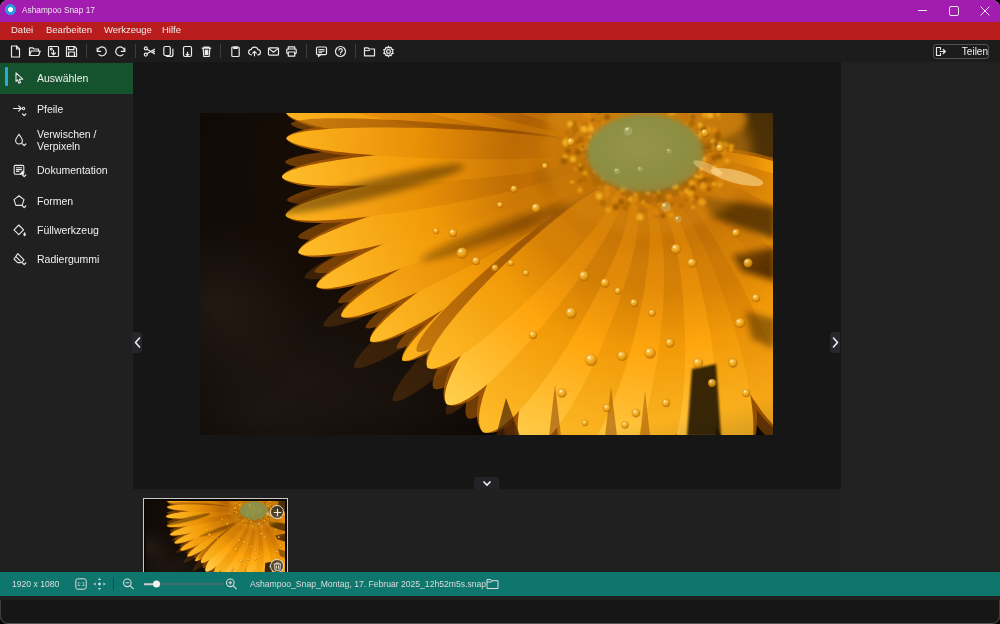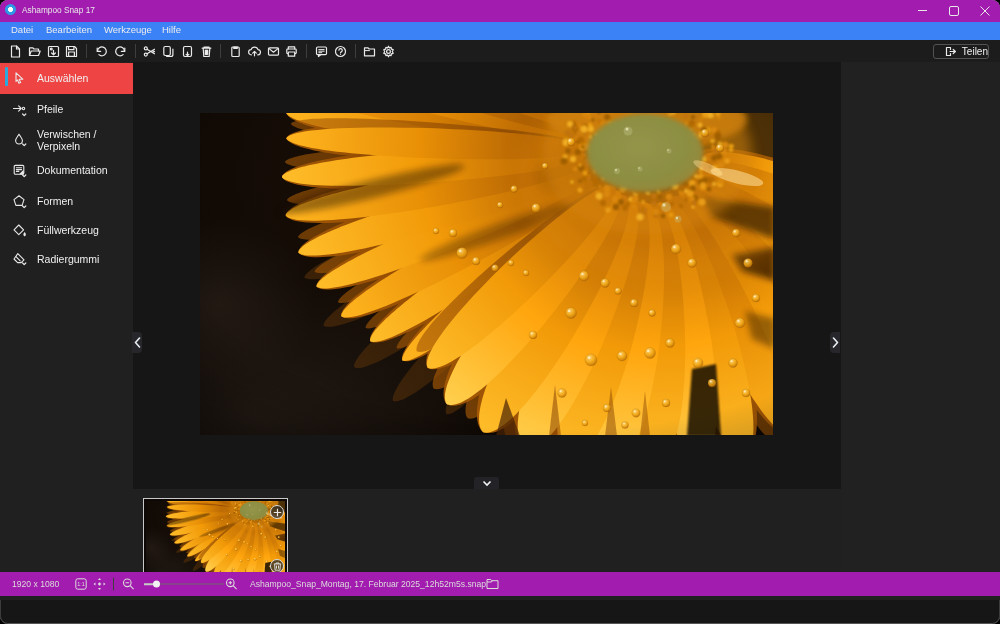--- a/index.html
+++ b/index.html
@@ -1,41 +1,41 @@
 <!DOCTYPE html>
 <html><head><meta charset="utf-8"><style>
 *{margin:0;padding:0;box-sizing:border-box}
 body{width:1000px;height:624px;background:#000;font-family:"Liberation Sans",sans-serif;overflow:hidden}
 #win{position:absolute;inset:0;border-radius:8px;overflow:hidden;background:#161617;box-shadow:inset 0 1px 0 #9c9c9c, inset 1px 0 0 #3c3c3c, inset -1px 0 0 #3c3c3c, inset 0 -1px 0 #555}
 #titlebar{position:absolute;left:0;top:0;right:0;height:22px;background:#a21caf}
 #logo{position:absolute;left:5px;top:4px;width:11px;height:11px;border-radius:50%;background:radial-gradient(circle at 50% 50%, #fff 0 2.2px, #2e9ae5 2.8px 5.5px, #1877c2 5.5px)}
 #title{position:absolute;left:22px;top:4.5px;font-size:8.3px;color:#e8e8e8}
 .wbtn{position:absolute;top:0;width:30px;height:22px;color:#e8e8e8}
-#menubar{position:absolute;left:0;top:22px;right:0;height:18px;background:#3b82f6;color:#ededed;font-size:9.5px}
+#menubar{position:absolute;left:0;top:22px;right:0;height:18px;background:#b91c1c;color:#ededed;font-size:9.5px}
 #menubar span{position:absolute;top:2px}
 #toolbar{position:absolute;left:0;top:40px;right:0;height:22px;background:#1c1c1d;display:flex;align-items:center}
 .tic{width:18.7px;height:22px;display:flex;align-items:center;justify-content:center;flex:0 0 auto}
 .tsep{width:1px;height:14px;background:#3e3e3f;margin:0 5px;flex:0 0 auto}
-#teilen{position:absolute;right:11px;top:3.5px;width:56px;height:15.5px;border:1px solid #525252;border-radius:3px;display:flex;align-items:center;justify-content:flex-end;gap:5px;color:#f0f0f0;font-size:10px}
+#teilen{position:absolute;right:11px;top:3.5px;width:56px;height:15.5px;border:1px solid #525252;border-radius:3px;display:flex;align-items:center;justify-content:space-between;gap:5px;color:#f0f0f0;font-size:10px}
 #sidebar{position:absolute;left:0;top:62px;width:133px;height:538px;background:#202021;padding-top:1px}
 .srow{position:relative;display:flex;align-items:center}
 .selbar{position:absolute;left:5px;top:4px;width:2.5px;height:19px;background:#2da8dd;border-radius:1px}
 .sic{position:absolute;left:10px;top:50%;transform:translateY(-50%);width:18px;height:18px;display:flex;align-items:center;justify-content:center}
 .slab{position:absolute;left:37px;top:50%;transform:translateY(-50%);font-size:10.5px;line-height:12.4px;color:#f0f0f0;white-space:nowrap}
 #rightpanel{position:absolute;left:841px;top:62px;right:0;height:538px;background:#212122}
 #canvas{position:absolute;left:133px;top:62px;width:708px;height:427px;background:#161617}
 #mainimg{position:absolute;left:67px;top:51px;width:573px;height:322px}
 .navbtn{position:absolute;width:10px;height:21px;background:#26262b;display:flex;align-items:center;justify-content:center}
 #thumbstrip{position:absolute;left:0px;top:489px;width:841px;height:111px;background:#202021}
 #downbtn{position:absolute;left:474px;top:477px;width:25px;height:12px;background:#232327;border-radius:3px 3px 0 0;display:flex;align-items:center;justify-content:center}
 #thumb{position:absolute;left:143px;top:498px;width:145px;height:84px;border:1px solid #c9c9c9;background:#0d0805;padding:2px}
 #thumb svg{display:block}
 .tbbtn{position:absolute;width:14px;height:14px;border-radius:50%;background:rgba(40,40,40,0.75);border:1px solid #dcdcdc;color:#e8e8e8;display:flex;align-items:center;justify-content:center}
 #scrollbar{position:absolute;left:140px;top:589px;width:691px;height:7px;border-radius:3.5px;background:#4d4d4e}
-#statusbar{position:absolute;left:0;top:572px;right:0;height:24px;background:#a21caf;color:#dcdcdc;font-size:9px}
+#statusbar{position:absolute;left:0;top:572px;right:0;height:24px;background:#0f766e;color:#dcdcdc;font-size:9px}
 #statusbar .txt{position:absolute;top:7px;letter-spacing:0px}
 .sbic{position:absolute;top:50%;transform:translateY(-50%)}
 </style></head><body>
 <svg width="0" height="0" style="position:absolute">
     <symbol id="flower" viewBox="0 0 573 322">
       <defs>
         <filter id="blur1" x="-20%" y="-20%" width="140%" height="140%">
           <feGaussianBlur stdDeviation="1"></feGaussianBlur>
         </filter>
         <filter id="blur2" x="-20%" y="-20%" width="140%" height="140%">
@@ -722,21 +722,21 @@
       </div>
     <div id="teilen">
         <svg width="13" height="13" viewBox="0 0 13 13" fill="none" stroke="#eaeaea" stroke-width="1.2" stroke-linecap="round" stroke-linejoin="round">
           <path d="M2.5 2.5 h4 v2 M6.5 8.5 v2 h-4 v-8"></path>
           <path d="M6 6.5 h5.2 M9.2 4.5 l2.2 2 -2.2 2"></path>
         </svg>
         <span>Teilen</span>
       </div>
   </div>
   <div id="sidebar">
-      <div class="srow" style="height:30.7px;background:#ef4444;text-align:center;">
+      <div class="srow" style="height:30.7px;background:#14532d;text-align:center;">
         <div class="selbar"></div>
         <div class="sic">
           <svg width="15" height="15" viewBox="0 0 15 15" fill="none" stroke="#e8e8e8" stroke-width="1.1" stroke-linecap="round" stroke-linejoin="round">
             <path d="M4 1.8 L10.8 8.2 H7.3 L8.6 11.6 L6.9 12.3 L5.6 8.9 L4 10.4 Z"></path>
           </svg>
         </div>
         <div class="slab">Auswählen</div>
       </div>
       <div class="srow" style="height:30.7px;">
         <div class="sic">

